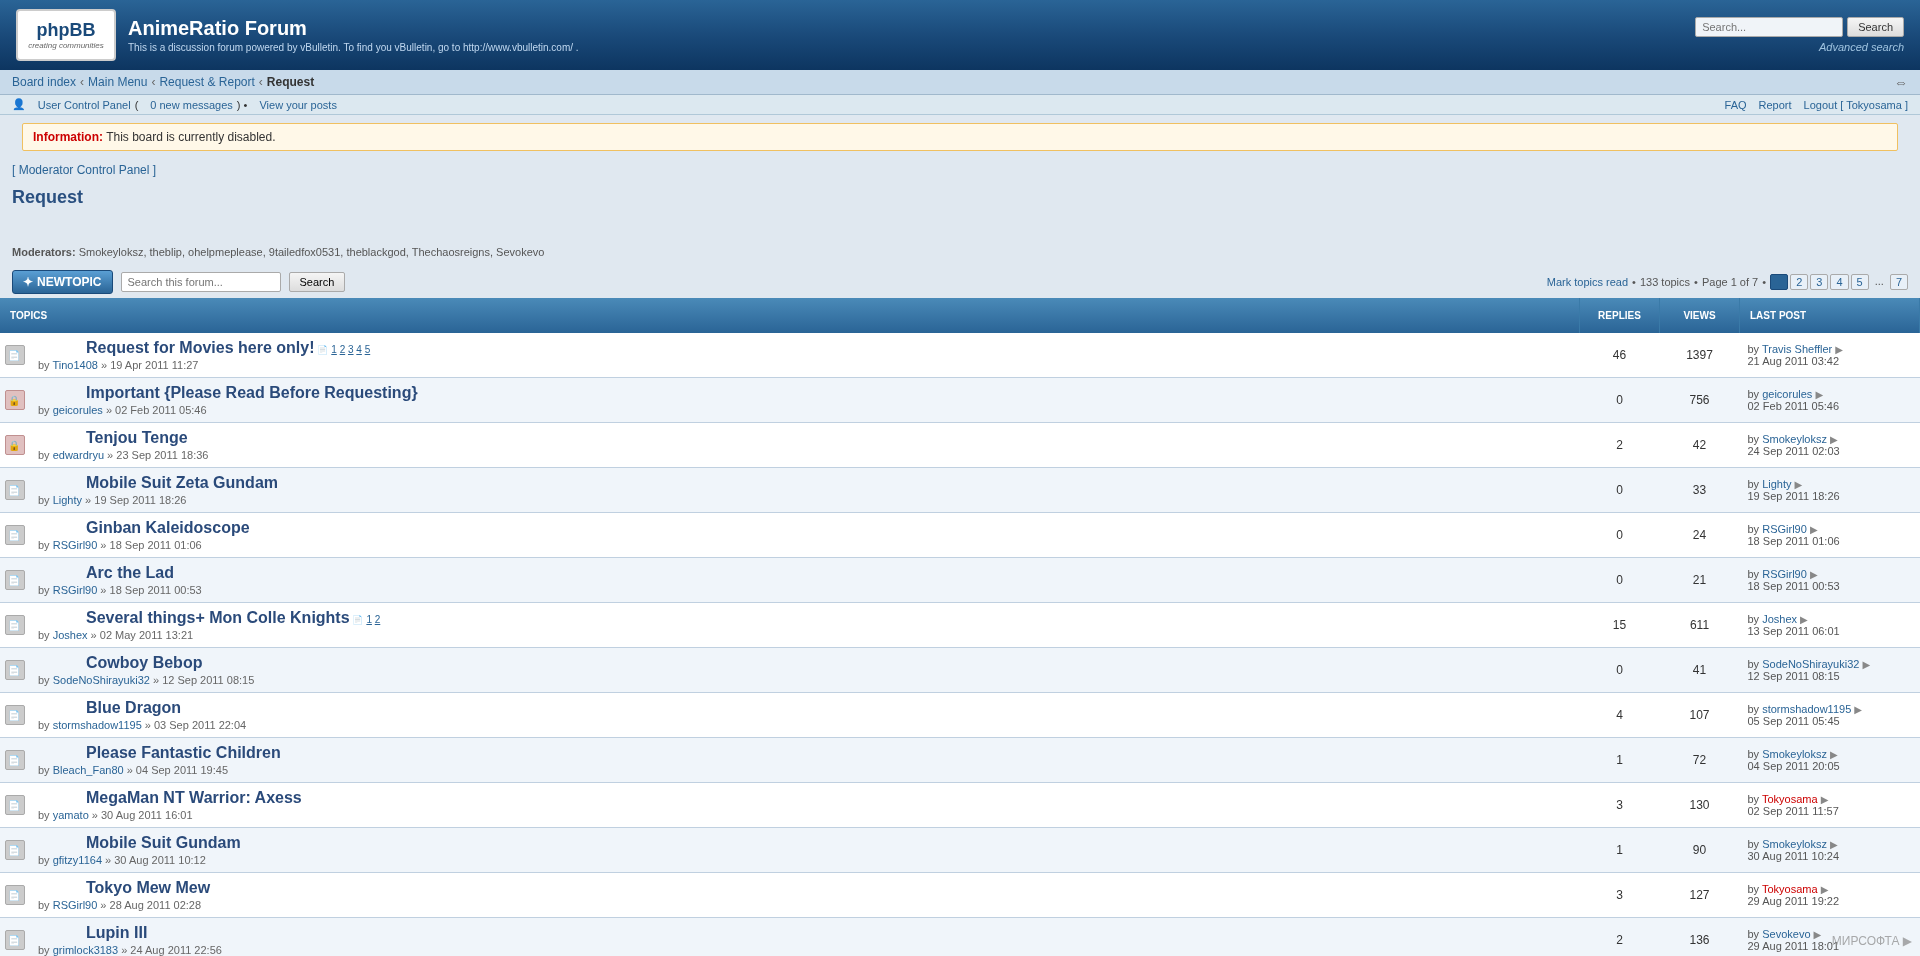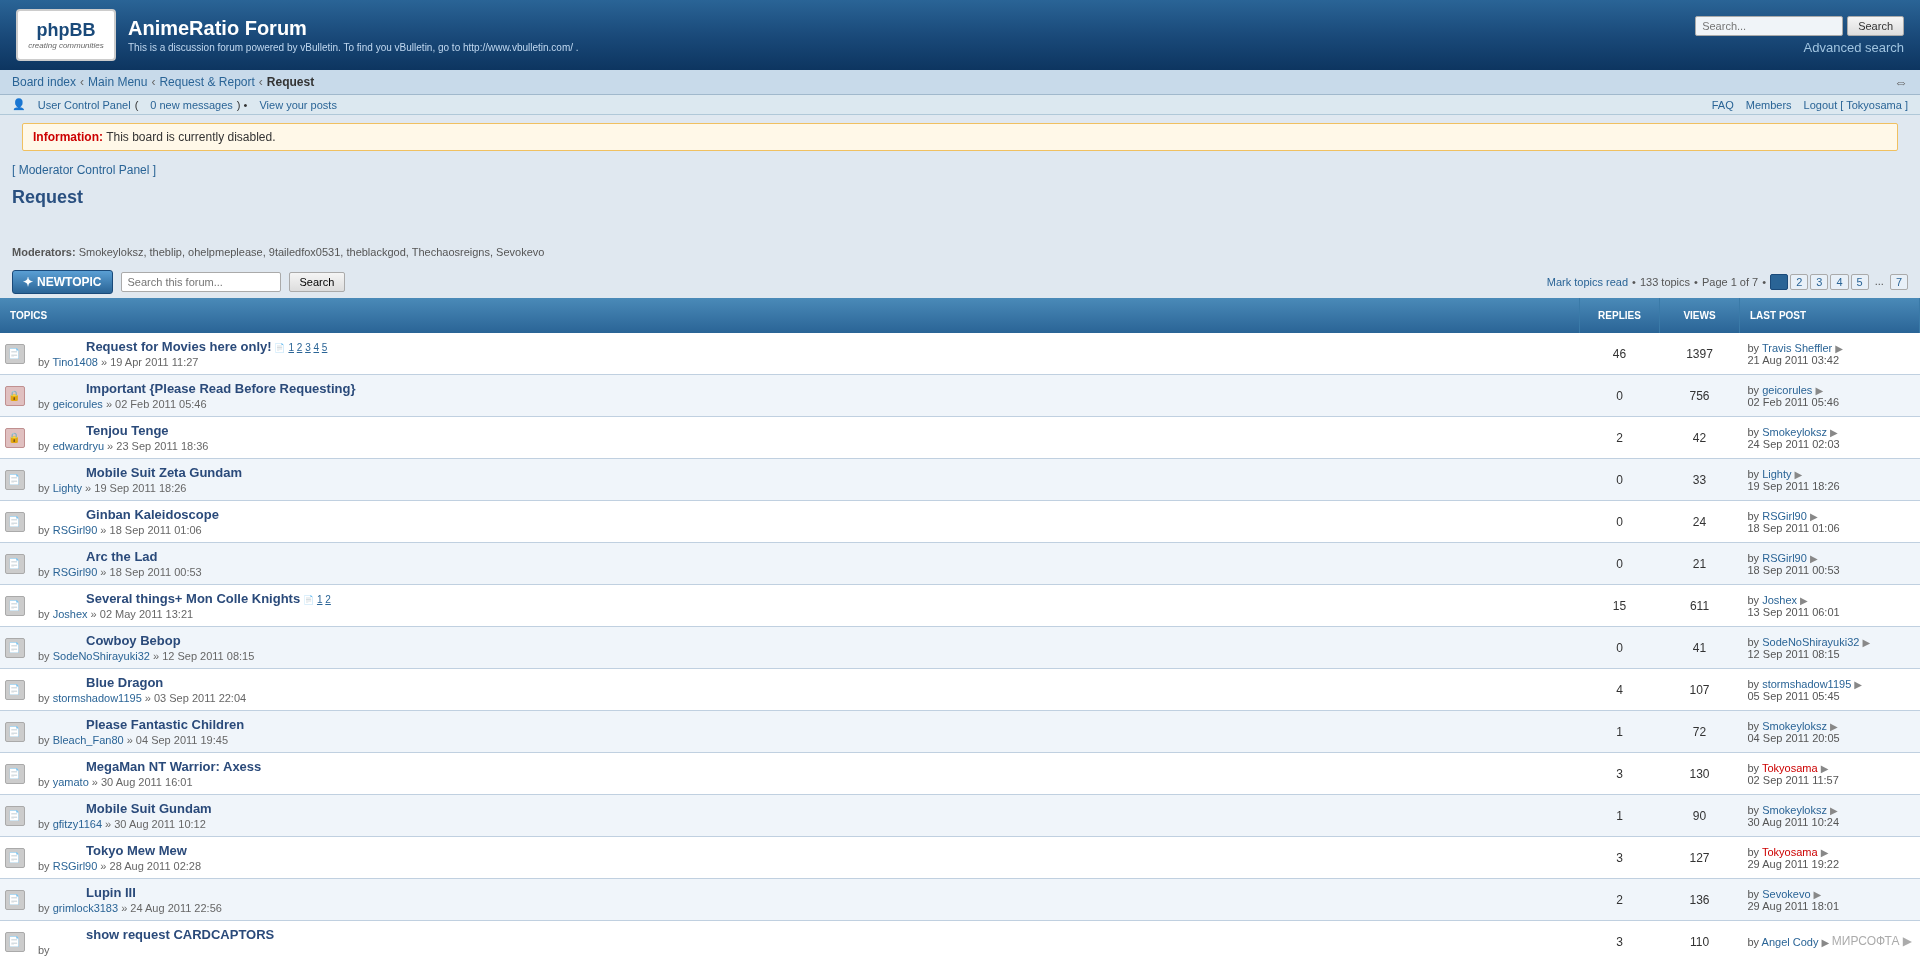--- a/index.html
+++ b/index.html
@@ -45,21 +45,21 @@
     }
     #search-btn {
       padding: 3px 10px;
       font-size: 11px;
       background: linear-gradient(180deg, #f5f5f5, #ddd);
       border: 1px solid #aaa;
       border-radius: 2px;
       cursor: pointer;
       color: #333;
     }
-    #advanced-search-link { color: #a0c4e0; font-size: 13px; text-decoration: none; }
+    #advanced-search-link { color: #a0c4e0; font-size: 11px; text-decoration: none; font-style: italic; }
 
     
     #navbar {
       background: #c8daea;
       border-bottom: 1px solid #a0b8cc;
       padding: 4px 12px;
       display: flex;
       justify-content: space-between;
       align-items: center;
     }
@@ -184,21 +184,21 @@
       background: #ccc;
       border: 1px solid #aaa;
       border-radius: 2px;
       display: inline-flex;
       align-items: center;
       justify-content: center;
       font-size: 10px;
     }
     .topic-icon.locked { background: #e0c0c0; border-color: #c09090; }
     .topic-info-cell { padding: 6px 8px; }
-    .topic-title { font-size: 13px; font-weight: bold; color: #2a4a7a; text-decoration: none; padding-left: 48px; }
+    .topic-title { font-size: 16px; font-weight: bold; color: #2a4a7a; text-decoration: none; padding-left: 48px; }
     .topic-sub { font-size: 11px; color: #666; margin-top: 2px; }
     .topic-sub a { color: #2a6496; text-decoration: none; }
     .topic-pages { font-size: 10px; color: #888; }
     .topic-pages a { color: #2a6496; }
     .replies-cell, .views-cell { text-align: center; padding: 6px 8px; font-size: 12px; vertical-align: middle; }
     .lastpost-cell { padding: 6px 8px; font-size: 11px; color: #555; min-width: 160px; }
     .lastpost-cell a { color: #2a6496; text-decoration: none; }
     .lastpost-cell .goto-icon { font-size: 10px; color: #888; }
 
     
@@ -253,21 +253,21 @@
   <div id="userbar-left">
     <span>👤</span>
     <a href="#">User Control Panel</a>
     <span> (</span>
     <a href="#">0 new messages</a>
     <span>) •</span>
     <a href="#">View your posts</a>
   </div>
   <div id="userbar-right">
     <a href="#">FAQ</a>
-    <a href="#">Members</a>
+    <a href="#">Report</a>
     <a href="#"><span>Logout</span> [ <span>Tokyosama</span> ]</a>
   </div>
 </div>
 
 <div id="infobar">
   <span class="info-label">Information:</span>
   <span class="info-text">This board is currently disabled.</span>
 </div>
 
 <div id="modpanel">

